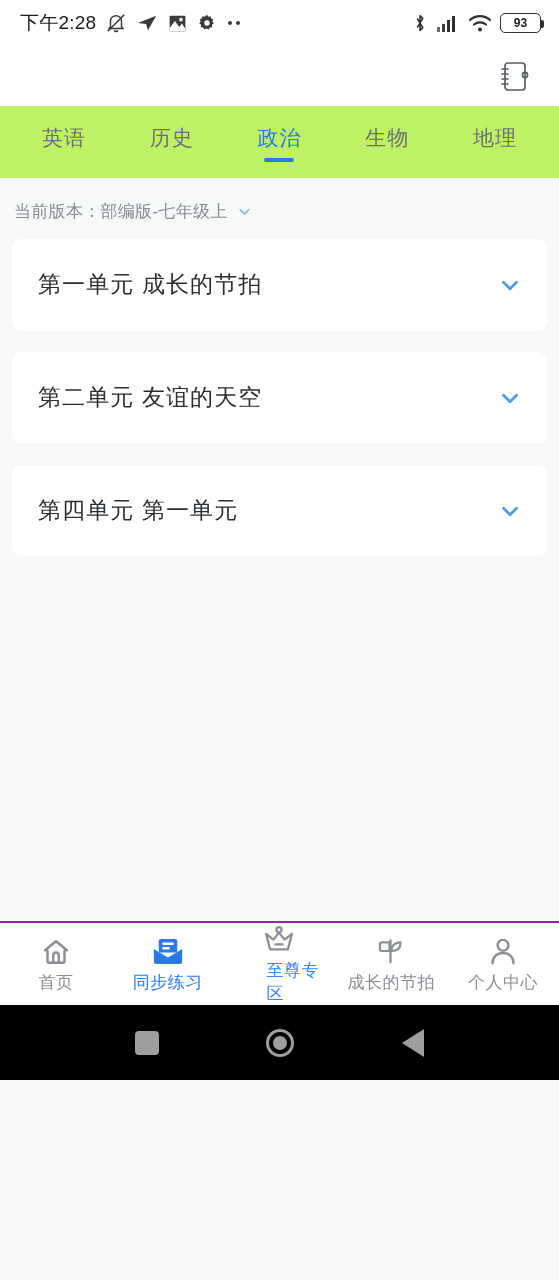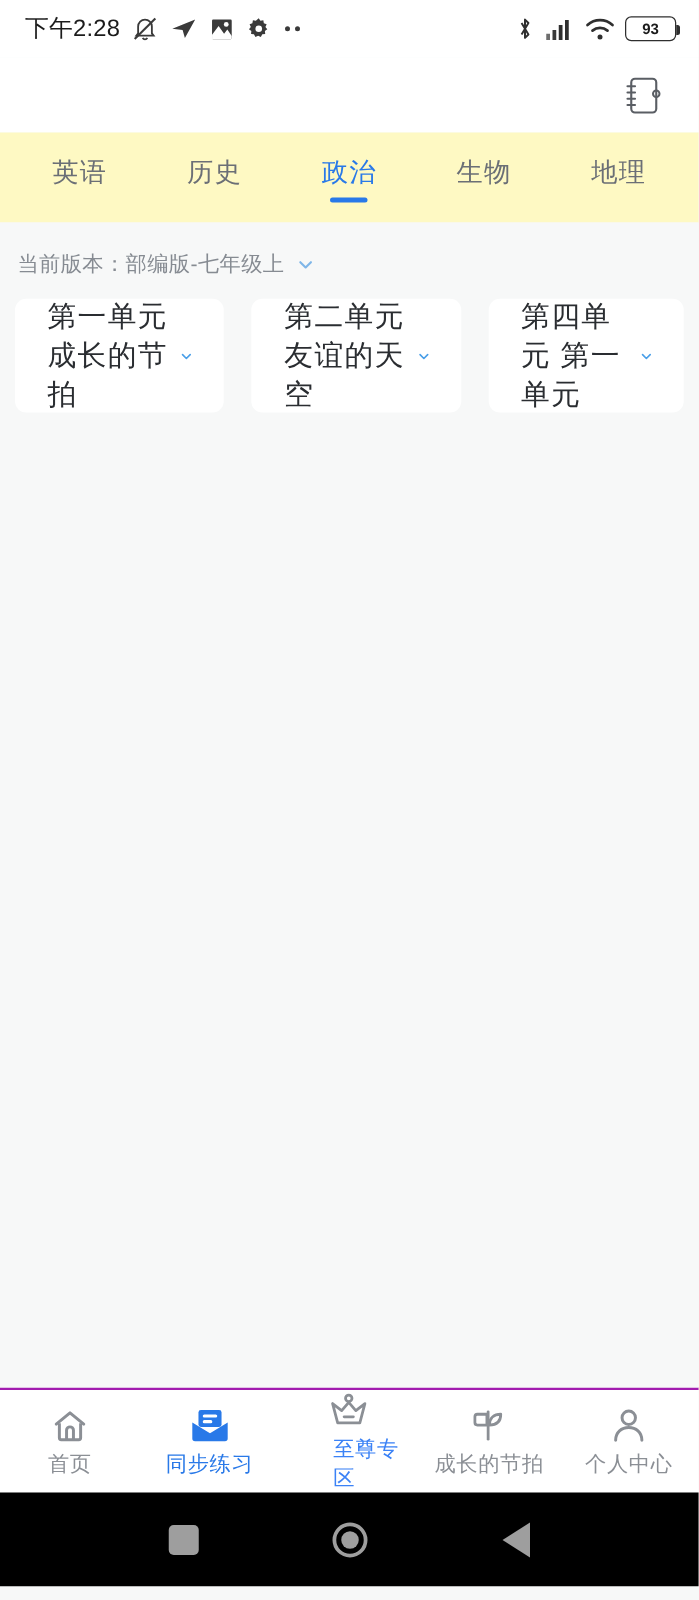--- a/index.html
+++ b/index.html
@@ -2,21 +2,21 @@
 <html><head>
 <meta charset="utf-8">
 <style>
   * { margin:0; padding:0; box-sizing:border-box; }
   html, body {
     width:559px; height:1280px;
     font-family:"Liberation Sans","DejaVu Sans",sans-serif;
     background:#F7F8F8;
     overflow:hidden;
   }
-  .phone { position:relative; width:559px; height:1269px; display:flex; flex-direction:column; }
+  .phone { position:relative; width:559px; height:1080px; display:flex; flex-direction:column; }
 
   
   .status-bar {
     height:46px; background:#fff; flex:0 0 46px;
     display:flex; align-items:center; justify-content:space-between;
     padding:0 18px 0 20px;
   }
   .sb-left { display:flex; align-items:center; gap:9px; }
   .sb-time { font-size:19px; color:#1b1b1b; letter-spacing:.2px; white-space:nowrap; }
   .sb-right { display:flex; align-items:center; gap:8px; }
@@ -28,32 +28,32 @@
     display:flex; align-items:center; justify-content:center; position:relative;
   }
   .batt:after{ content:""; position:absolute; right:-4px; top:6px; width:3px; height:8px; background:#2f2f2f; border-radius:0 2px 2px 0; }
   .batt span { font-size:12px; color:#1b1b1b; line-height:1; font-weight:600; }
 
   
   .app-header { background:#fff; flex:0 0 60px; display:flex; align-items:center; justify-content:flex-end; padding:0 26px; }
   .notebook-btn { width:40px; height:40px; display:flex; align-items:center; justify-content:center; }
 
   
-  .tabs { background:#fef9c3; flex:0 0 72px; display:flex; align-items:center; padding:0 10px 8px; }
+  .tabs { background:#bef264; flex:0 0 72px; display:flex; align-items:center; padding:0 10px 8px; }
   .tab { flex:1; display:flex; flex-direction:column; align-items:center; justify-content:center; position:relative; height:100%; }
   .tab-label { font-size:21px; color:#6b6f76; letter-spacing:1px; }
   .tab.active .tab-label { color:#2979E8; }
   .tab-underline { position:absolute; bottom:8px; width:30px; height:4px; border-radius:2px; background:#2979E8; }
 
   
   .content { flex:1 1 auto; background:#F7F8F8; overflow:hidden; position:relative; }
   .version-row { display:flex; align-items:center; gap:8px; padding:22px 0 16px 14px; }
   .version-text { font-size:17px; color:#868b92; letter-spacing:.3px; }
 
-  .unit-list { padding:0 12px; display:flex; flex-direction:row; gap:22px; }
+  .unit-list { padding:0 12px; display:flex; flex-direction:column; gap:22px; }
   .unit-card {
     background:#fff; border-radius:9px; height:91px;
     display:flex; align-items:center; justify-content:space-between;
     padding:0 24px 0 26px;
   }
   .unit-title { font-size:23px; color:#2a2d31; letter-spacing:1.1px; }
 
   
   .bottom-nav {
     flex:0 0 75px; background:#fff; border-top:2px solid #a21caf;

